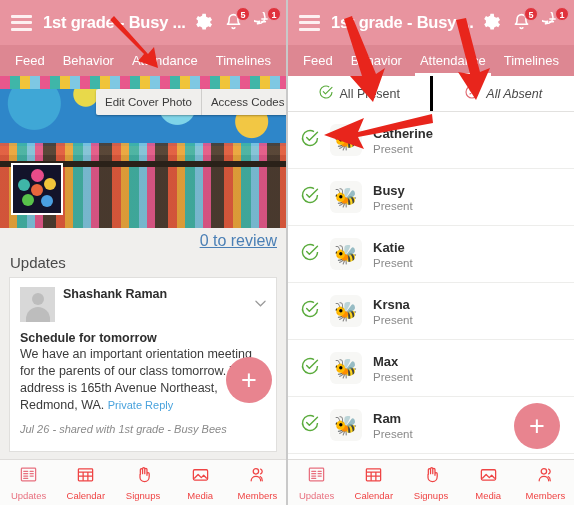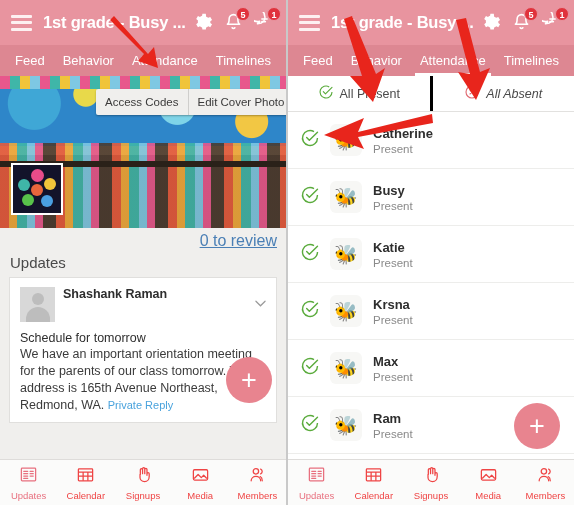--- a/index.html
+++ b/index.html
@@ -219,21 +219,21 @@
   }
   .updates-h {
     font-size: 15px;
     color: #4a4a4a;
     padding: 4px 0 6px 10px;
   }
   .post-card {
     background: #ffffff;
     border: 1px solid #e0dfdd;
     margin: 0 9px;
-    padding: 9px 10px 8px 10px;
+    padding: 9px 10px 16px 10px;
     box-sizing: border-box;
   }
   .post-head {
     display: flex;
     align-items: flex-start;
     gap: 8px;
     position: relative;
   }
   .post-avatar {
     width: 35px; height: 35px;
@@ -263,21 +263,21 @@
   .post-author { font-size: 12.5px; font-weight: bold; color: #2e2e2e; }
   .post-role   { font-size: 11.5px; color: #6e6e6e; margin-top: 1px; }
   .chev {
     position: absolute;
     right: 0; top: 6px;
     width: 11px; height: 7px;
     color: #9a9a9a;
     cursor: pointer;
   }
   .post-title {
-    font-size: 12.5px; font-weight: normal; color: #2e2e2e;
+    font-size: 12.5px; font-weight: bold; color: #2e2e2e;
     margin-top: 9px;
   }
   .post-body {
     font-size: 12.5px; color: #3b3b3b; line-height: 17px;
     margin-top: 1px;
   }
   .private-reply {
     color: #4aa3dd;
     font-size: 11px;
     cursor: pointer;
@@ -422,22 +422,22 @@
       <div class="tab">Attendance</div>
       <div class="tab">Timelines</div>
     </div>
 
     <div class="cover">
       <div class="cover-img"></div>
       <div class="cover-bunting"></div>
       <div class="cover-clutter"></div>
       <div class="cover-shelf"></div>
       <div class="cover-btns">
+        <div class="cover-btn">Edit Cover Photo</div>
         <div class="cover-btn">Access Codes</div>
-        <div class="cover-btn">Edit Cover Photo</div>
       </div>
       <div class="class-avatar">
         <span class="blob" style="left:18px;top:4px;width:13px;height:13px;background:#e84c8a"></span>
         <span class="blob" style="left:5px;top:14px;width:12px;height:12px;background:#3fb6a8"></span>
         <span class="blob" style="left:31px;top:13px;width:12px;height:12px;background:#f0c43a"></span>
         <span class="blob" style="left:9px;top:29px;width:12px;height:12px;background:#58c24a"></span>
         <span class="blob" style="left:28px;top:30px;width:12px;height:12px;background:#4a9fe0"></span>
         <span class="blob" style="left:18px;top:19px;width:12px;height:12px;background:#e8663c"></span>
       </div>
     </div>
@@ -458,20 +458,21 @@
             <svg viewBox="0 0 12 7" width="11" height="7" fill="none" stroke="#9a9a9a" stroke-width="1.3">
               <path d="M1 1l5 5 5-5" stroke-linecap="round"></path>
             </svg>
           </span>
         </div>
         <div class="post-title">Schedule for tomorrow</div>
         <div class="post-body">
           <span>We have an important orientation meeting for the parents of our class tomorrow. The address is 165th Avenue Northeast, Redmond, WA.</span>
           <span class="private-reply">Private Reply</span>
         </div>
+        <div class="post-meta">Jul 26 - shared with 1st grade - Busy Bees</div>
       </div>
 
       <div class="fab">+</div>
     </div>
 
     <div class="bottomnav">
       <div class="nav-item active">
         <span>
           <svg viewBox="0 0 24 24" width="19" height="19" fill="none" stroke="currentColor" stroke-width="1.6">
             <rect x="3" y="4" width="18" height="16" rx="1"></rect>

